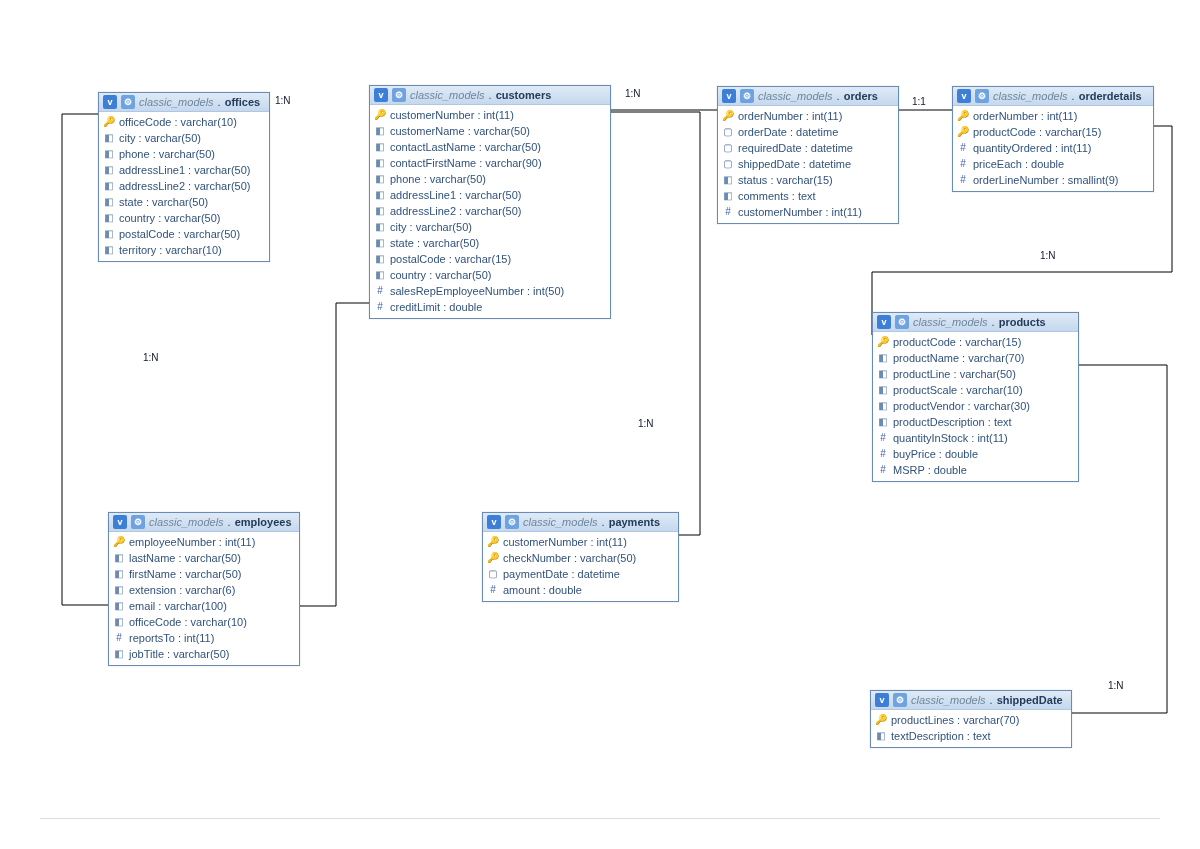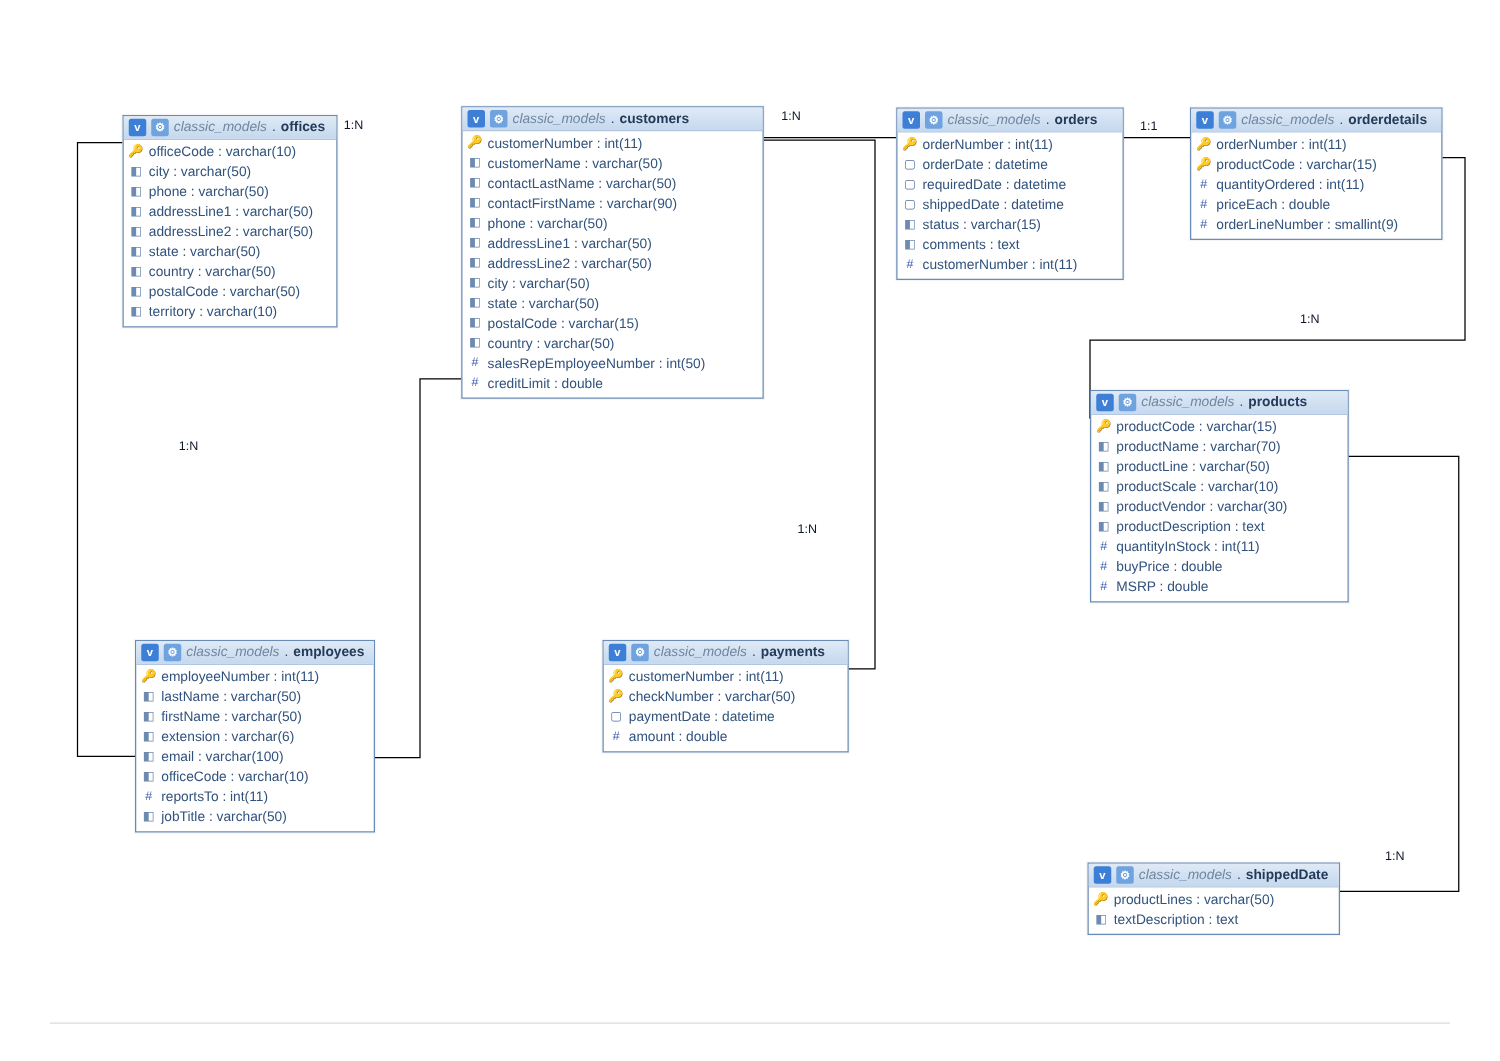--- a/index.html
+++ b/index.html
@@ -426,21 +426,21 @@
         <div class="table-title">
           <span class="icon-v">v</span>
           <span class="icon-gear">⚙</span>
           <span class="schema-name">classic_models</span>
           <span>.</span>
           <span class="table-name">shippedDate</span>
         </div>
         <div class="cols">
           <div class="col">
             <span class="glyph pk">🔑</span>
-            <span>productLines : varchar(50)</span>
+            <span>productLines : varchar(70)</span>
           </div>
           <div class="col">
             <span class="glyph">◧</span>
             <span>textDescription : text</span>
           </div>
         </div>
       </div>
     </div>
 
   <div id="rels-host">

